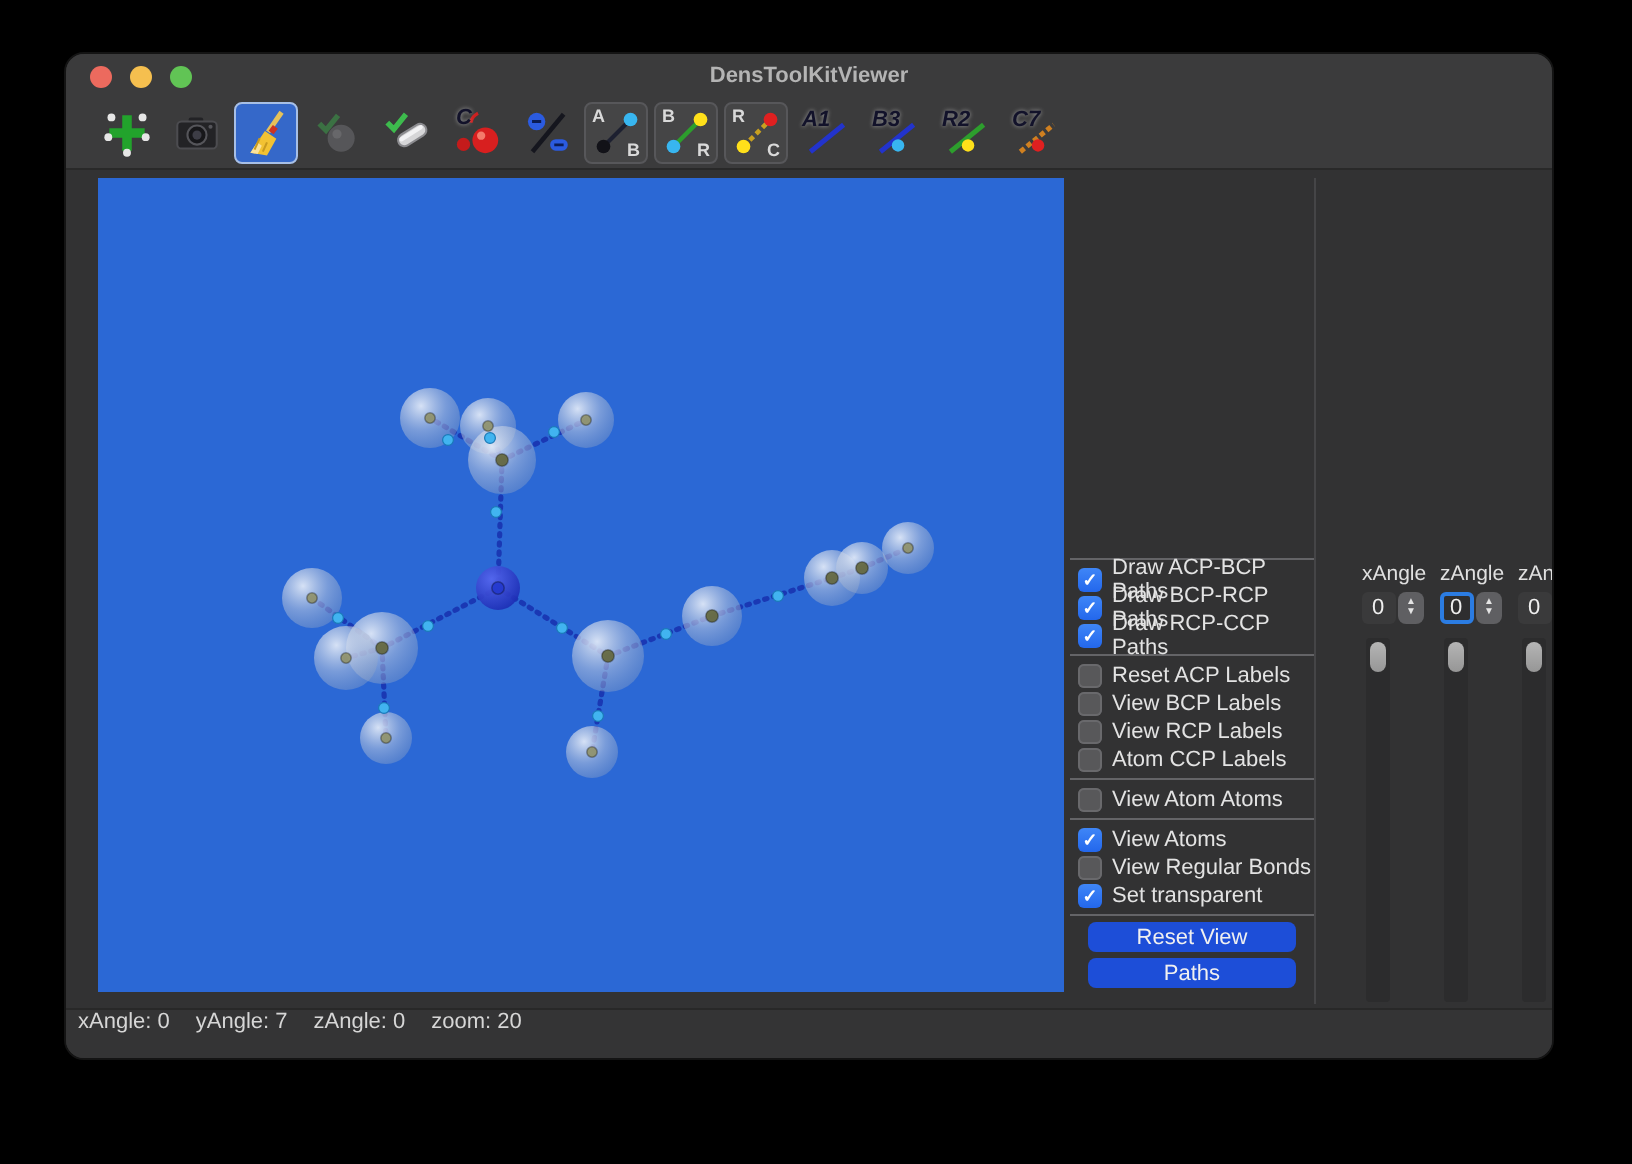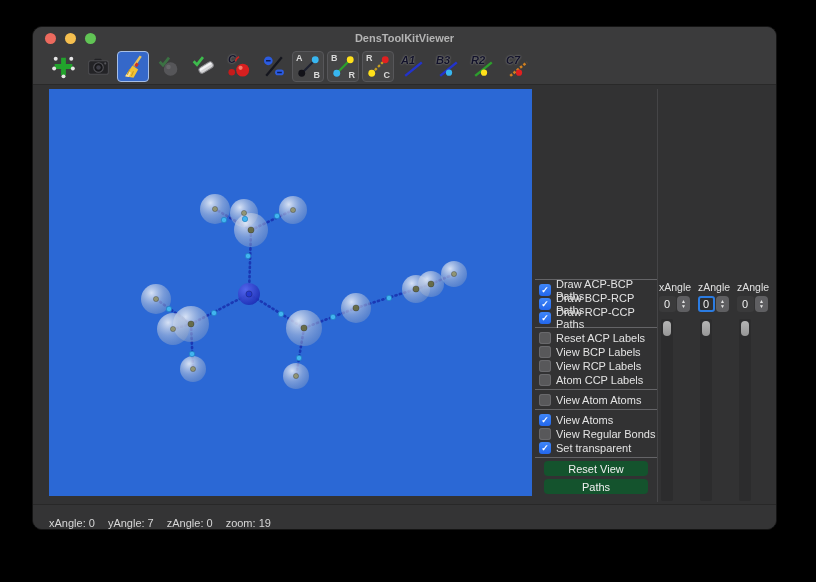--- a/index.html
+++ b/index.html
@@ -45,42 +45,42 @@
   
   .cb-panel { position:absolute; left:502px; top:192px; width:122px; font-size:11px; color:#e3e3e3; }
   .sep { height:1px; background:#646467; margin:2px 0 3px 0; }
   .cb-row { display:flex; align-items:center; height:14px; margin:0 0 0 4px; }
   .cb { flex:0 0 auto; width:12px; height:12px; border-radius:3px; margin-right:5px;
     display:flex; align-items:center; justify-content:center; }
   .cb.on { background:linear-gradient(#3f86f7,#2367ec); color:#fff; font-size:9px;
     font-weight:bold; line-height:12px; }
   .cb.off { background:#58585a; box-shadow:inset 0 0 0 1px #69696c; }
   .panel-btn { display:block; width:104px; height:15px; margin:3px auto 0 auto;
-    background:#14532d; border:none; border-radius:4px; color:#f0f0f0; font-size:11px;
+    background:#1d4ed8; border:none; border-radius:4px; color:#f0f0f0; font-size:11px;
     line-height:14px; text-align:center; font-family:"Liberation Sans", sans-serif; }
 
   
   .angles { position:absolute; left:626px; top:196px; width:118px; display:flex; gap:2px; }
-  .angle-col { width:37px; display:flex; flex-direction:column; align-items:flex-start; }
+  .angle-col { width:37px; display:flex; flex-direction:column; align-items:flex-start;padding-left:22px; }
   .angle-label { font-size:10.5px; color:#e0e0e0; height:13px; }
   .spinbox { display:flex; align-items:center; height:17px; margin-top:1px; }
   .spin-value { width:17px; height:16px; font-size:11px; color:#efefef; background:#3a3a3b;
     border:2px solid transparent; border-radius:3px; display:flex; align-items:center;
     padding-left:3px; }
   .spinbox.focused .spin-value { border-color:#2b7ce2; background:#2e2e2f; }
   .spinner { width:13px; height:16px; margin-left:1px; background:#5f5f62; border-radius:4px;
     display:flex; flex-direction:column; align-items:center; justify-content:center; }
   .spinner i { font-style:normal; font-size:5px; line-height:5px; color:#e4e4e4; }
   .vslider { width:12px; height:182px; background:#2c2c2d; border-radius:2px; margin:7px 0 0 2px; }
   .vslider .handle { display:block; width:8px; height:15px; margin:2px auto 0 auto;
     background:linear-gradient(#b5b5b5,#969696); border-radius:4px; }
 
   
   .statusbar { height:25px; flex:0 0 auto; background:#343435; border-top:1px solid #282828;
-    display:flex; align-items:flex-end; padding-left:16px; gap:13px;
+    display:flex; align-items:flex-start; padding-left:6px; gap:13px;
     font-size:11px; color:#d6d6d6; }
 </style>
 </head>
 <body>
 
 <div class="screen">
   <div class="window">
 
     <div class="titlebar">
       <div class="traffic">
@@ -394,17 +394,17 @@
             </div>
           </div>
         </div>
 
     </div>
 
     <div class="statusbar" id="statusbar">
         <span>xAngle: 0</span>
         <span>yAngle: 7</span>
         <span>zAngle: 0</span>
-        <span>zoom: 19</span>
+        <span>zoom: 20</span>
       </div>
 
   </div>
 </div>
 
 </body></html>

